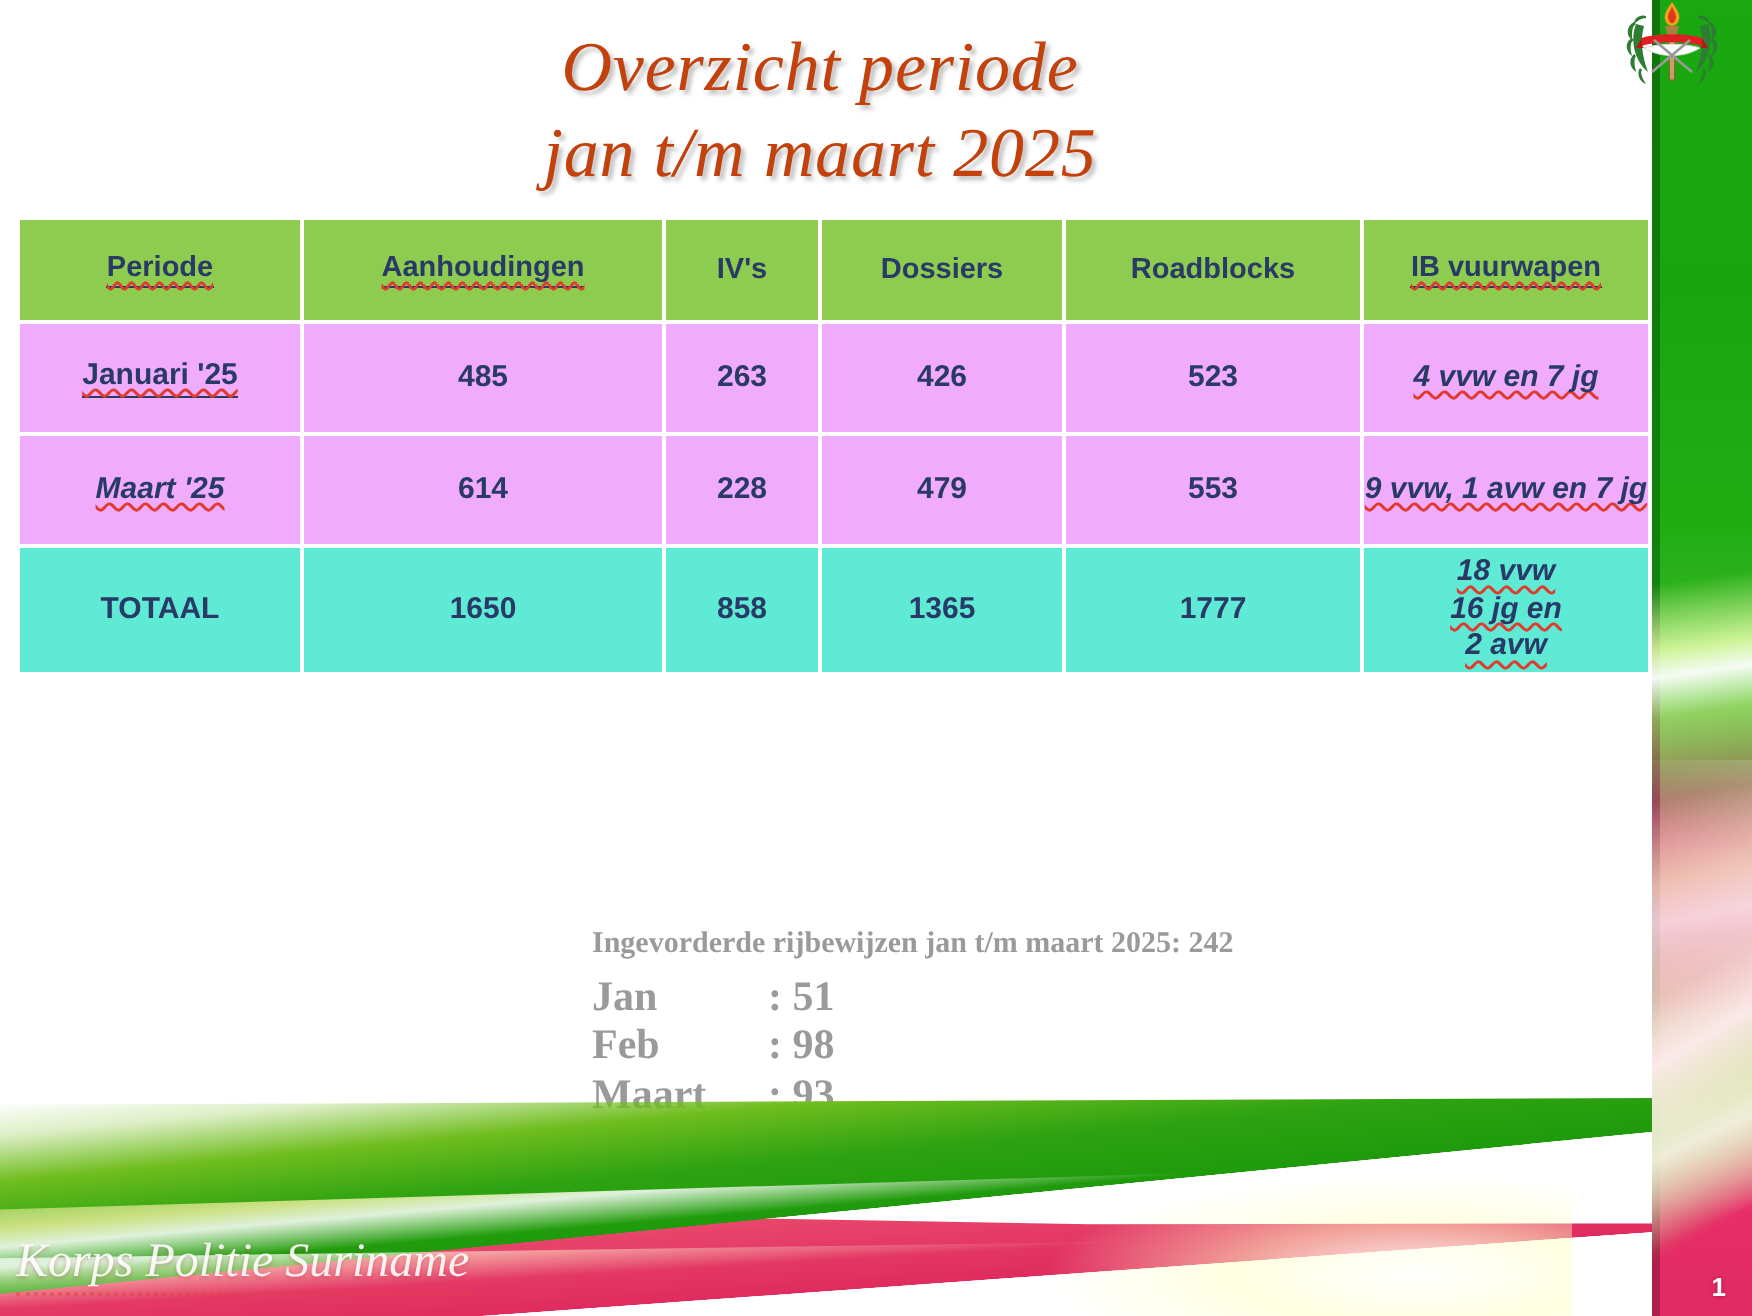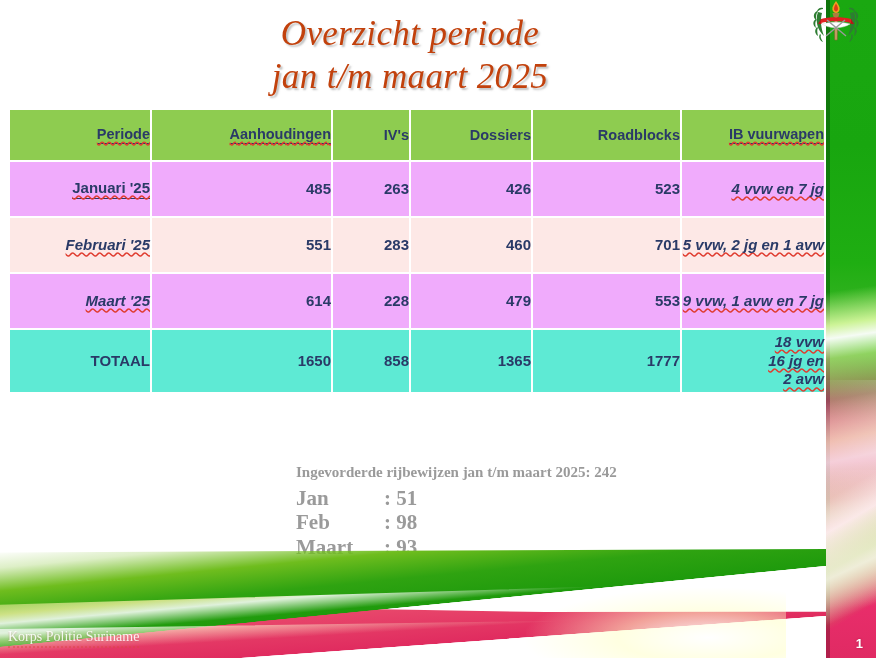--- a/index.html
+++ b/index.html
@@ -149,21 +149,21 @@
     left: 10px;
     top: 110px;
     width: 814px;
     border-collapse: separate;
     border-spacing: 0;
     table-layout: fixed;
     font-family: "Liberation Sans", sans-serif;
   }
   #stats-table th,
   #stats-table td {
-    text-align: right;
+    text-align: center;
     vertical-align: middle;
     color: #2a3a67;
     font-weight: bold;
     border-right: 2px solid #ffffff;
     border-bottom: 2px solid #ffffff;
     padding: 0;
   }
   #stats-table th:last-child,
   #stats-table td:last-child { border-right: none; }
 
@@ -302,21 +302,22 @@
       rgba(255,255,200,.55) 35%,
       rgba(255,255,255,0) 72%);
   }
   #footer-text {
     position: absolute;
     left: 8px;
     bottom: 10px;
     z-index: 4;
     color: #ffffff;
     font-family: "Liberation Serif", serif;
-    font-size: 14px;
+    font-style: italic;
+    font-size: 24px;
     opacity: .88;
     text-shadow: 0 1px 2px rgba(170,30,60,.35);
     border-bottom: 2px dotted rgba(220,70,70,.55);
     padding-bottom: 1px;
   }
 </style>
 </head>
 <body>
 
 <div id="slide">
@@ -401,30 +402,20 @@
       <tr class="row-odd">
         <td>
           <span class="ul-sq"><span class="inner">Januari '25</span></span>
         </td>
         <td>485</td>
         <td>263</td>
         <td>426</td>
         <td>523</td>
         <td class="sq">4 vvw en 7 jg</td>
       </tr>
-      <tr class="row-even">
-        <td>
-          <span class="sq">Februari '25</span>
-        </td>
-        <td>551</td>
-        <td>283</td>
-        <td>460</td>
-        <td>701</td>
-        <td class="sq">5 vvw, 2 jg en 1 avw</td>
-      </tr>
       <tr class="row-odd">
         <td>
           <span class="sq">Maart '25</span>
         </td>
         <td>614</td>
         <td>228</td>
         <td>479</td>
         <td>553</td>
         <td class="sq">9 vvw, 1 avw en 7 jg</td>
       </tr>

